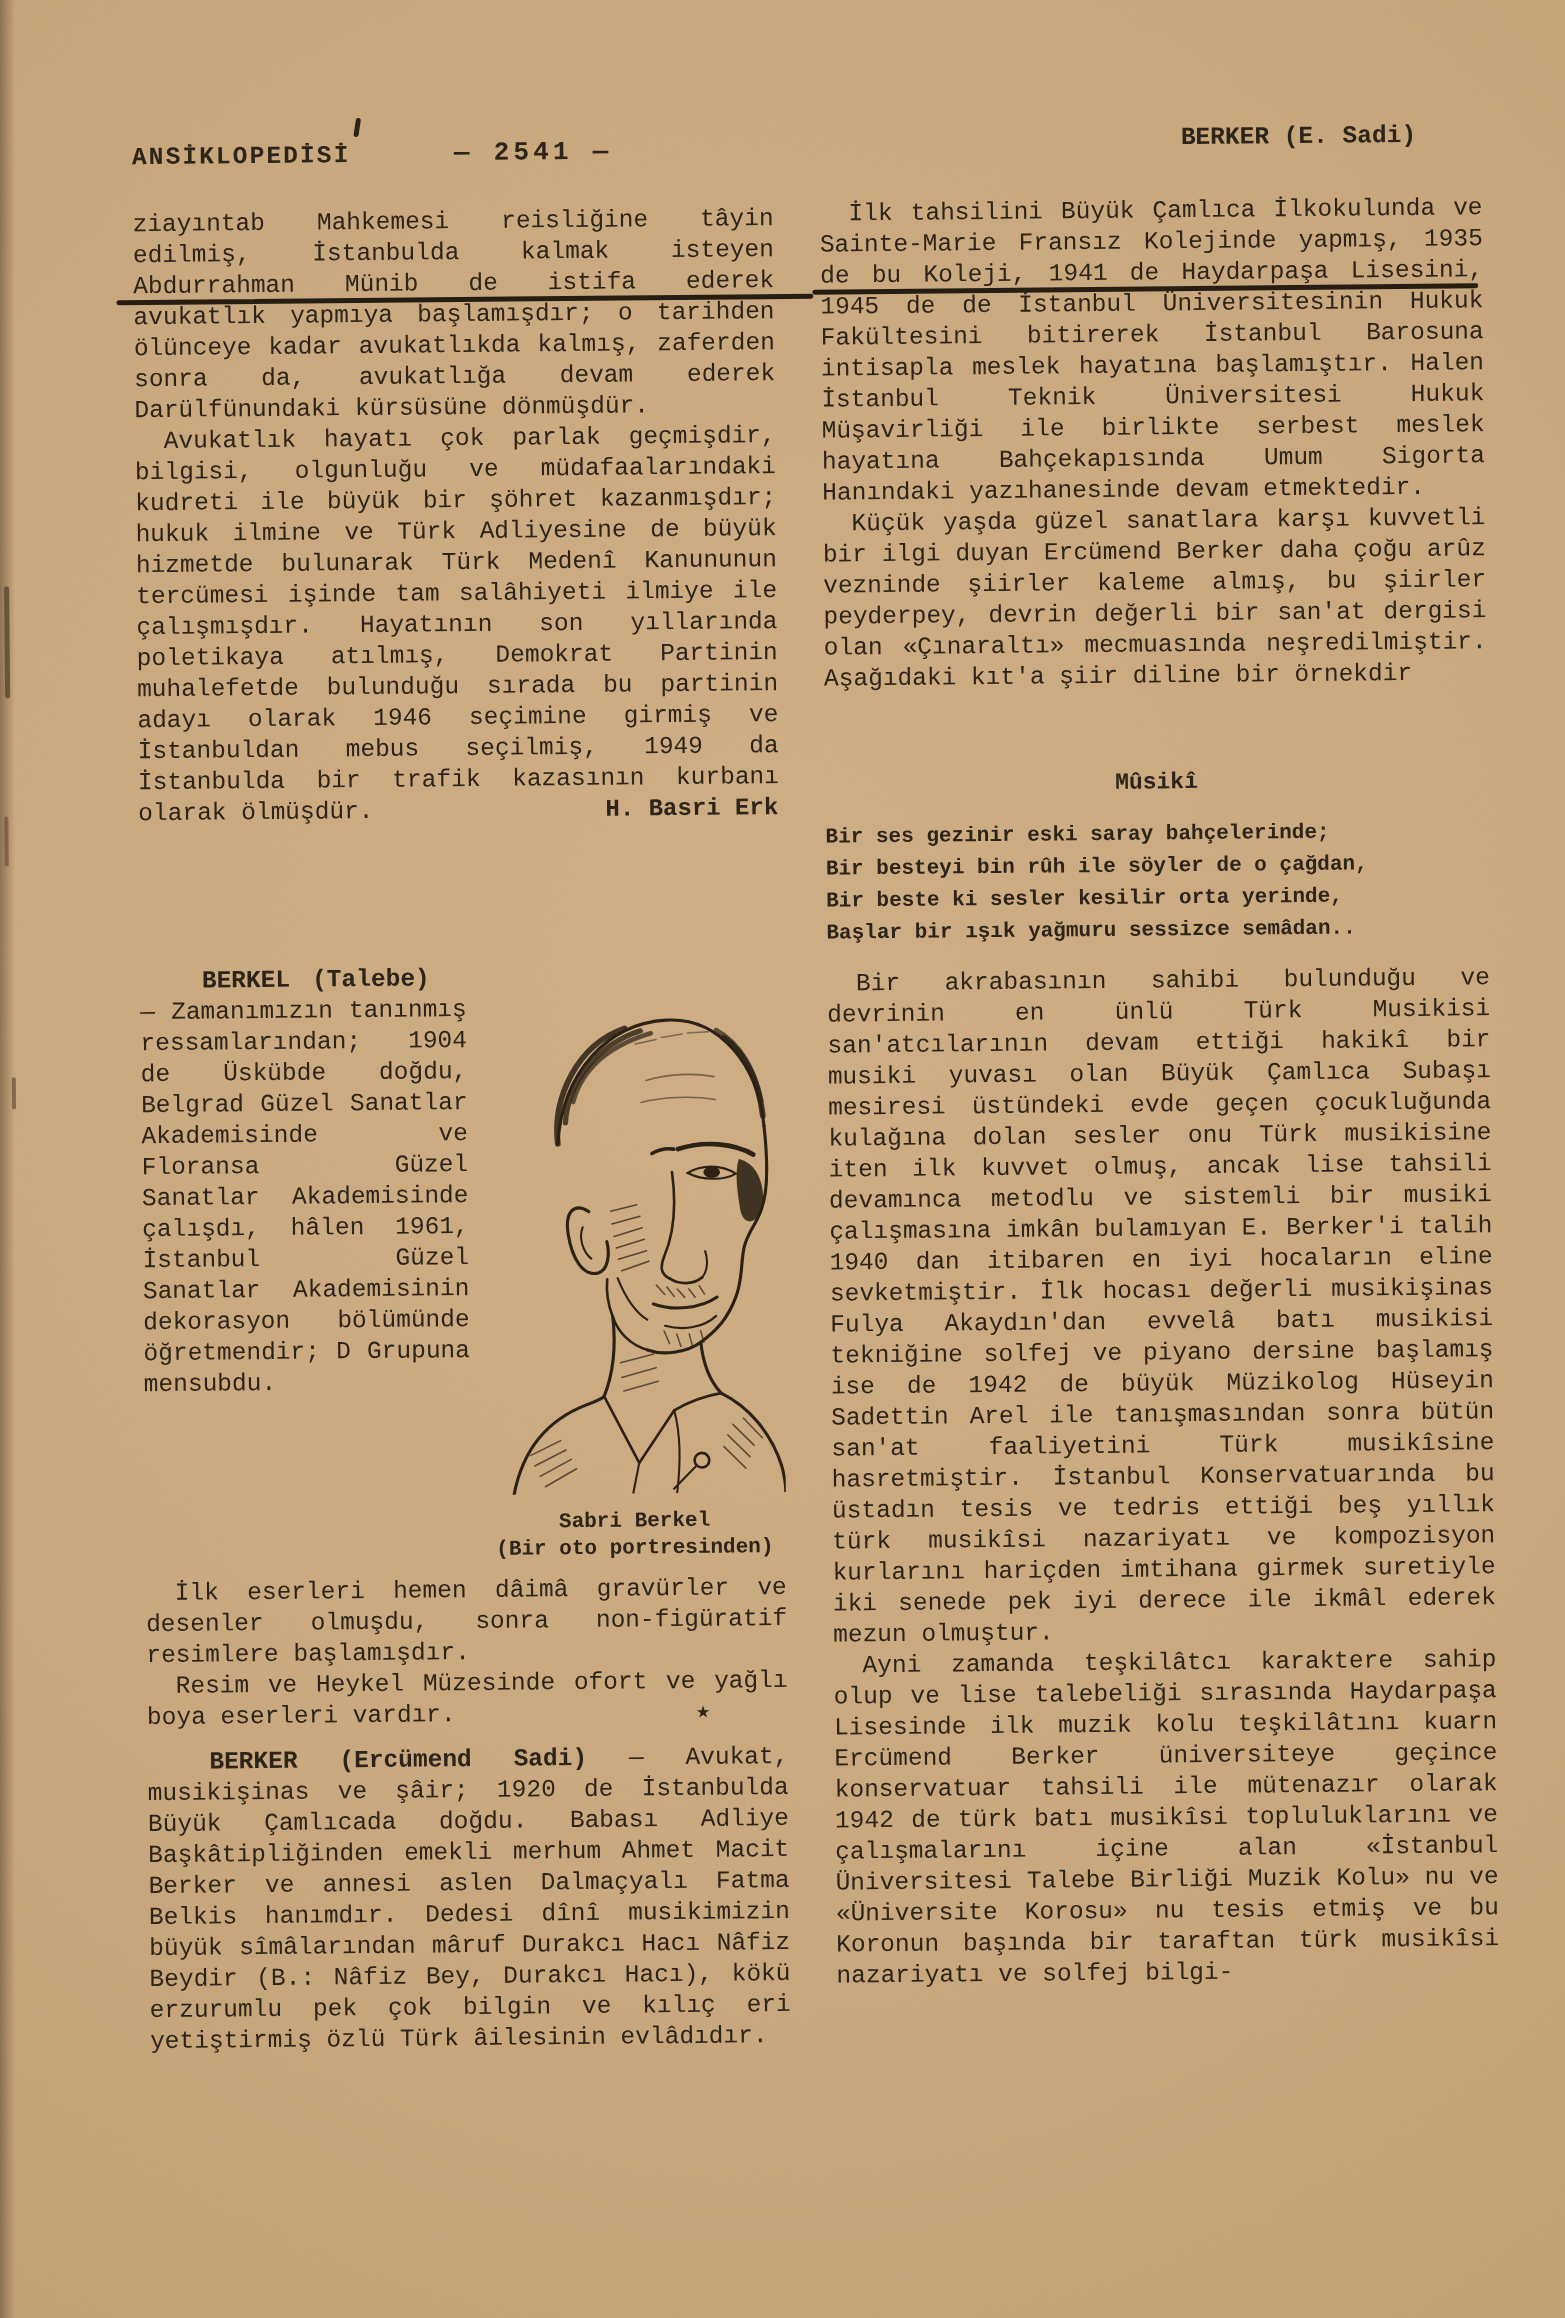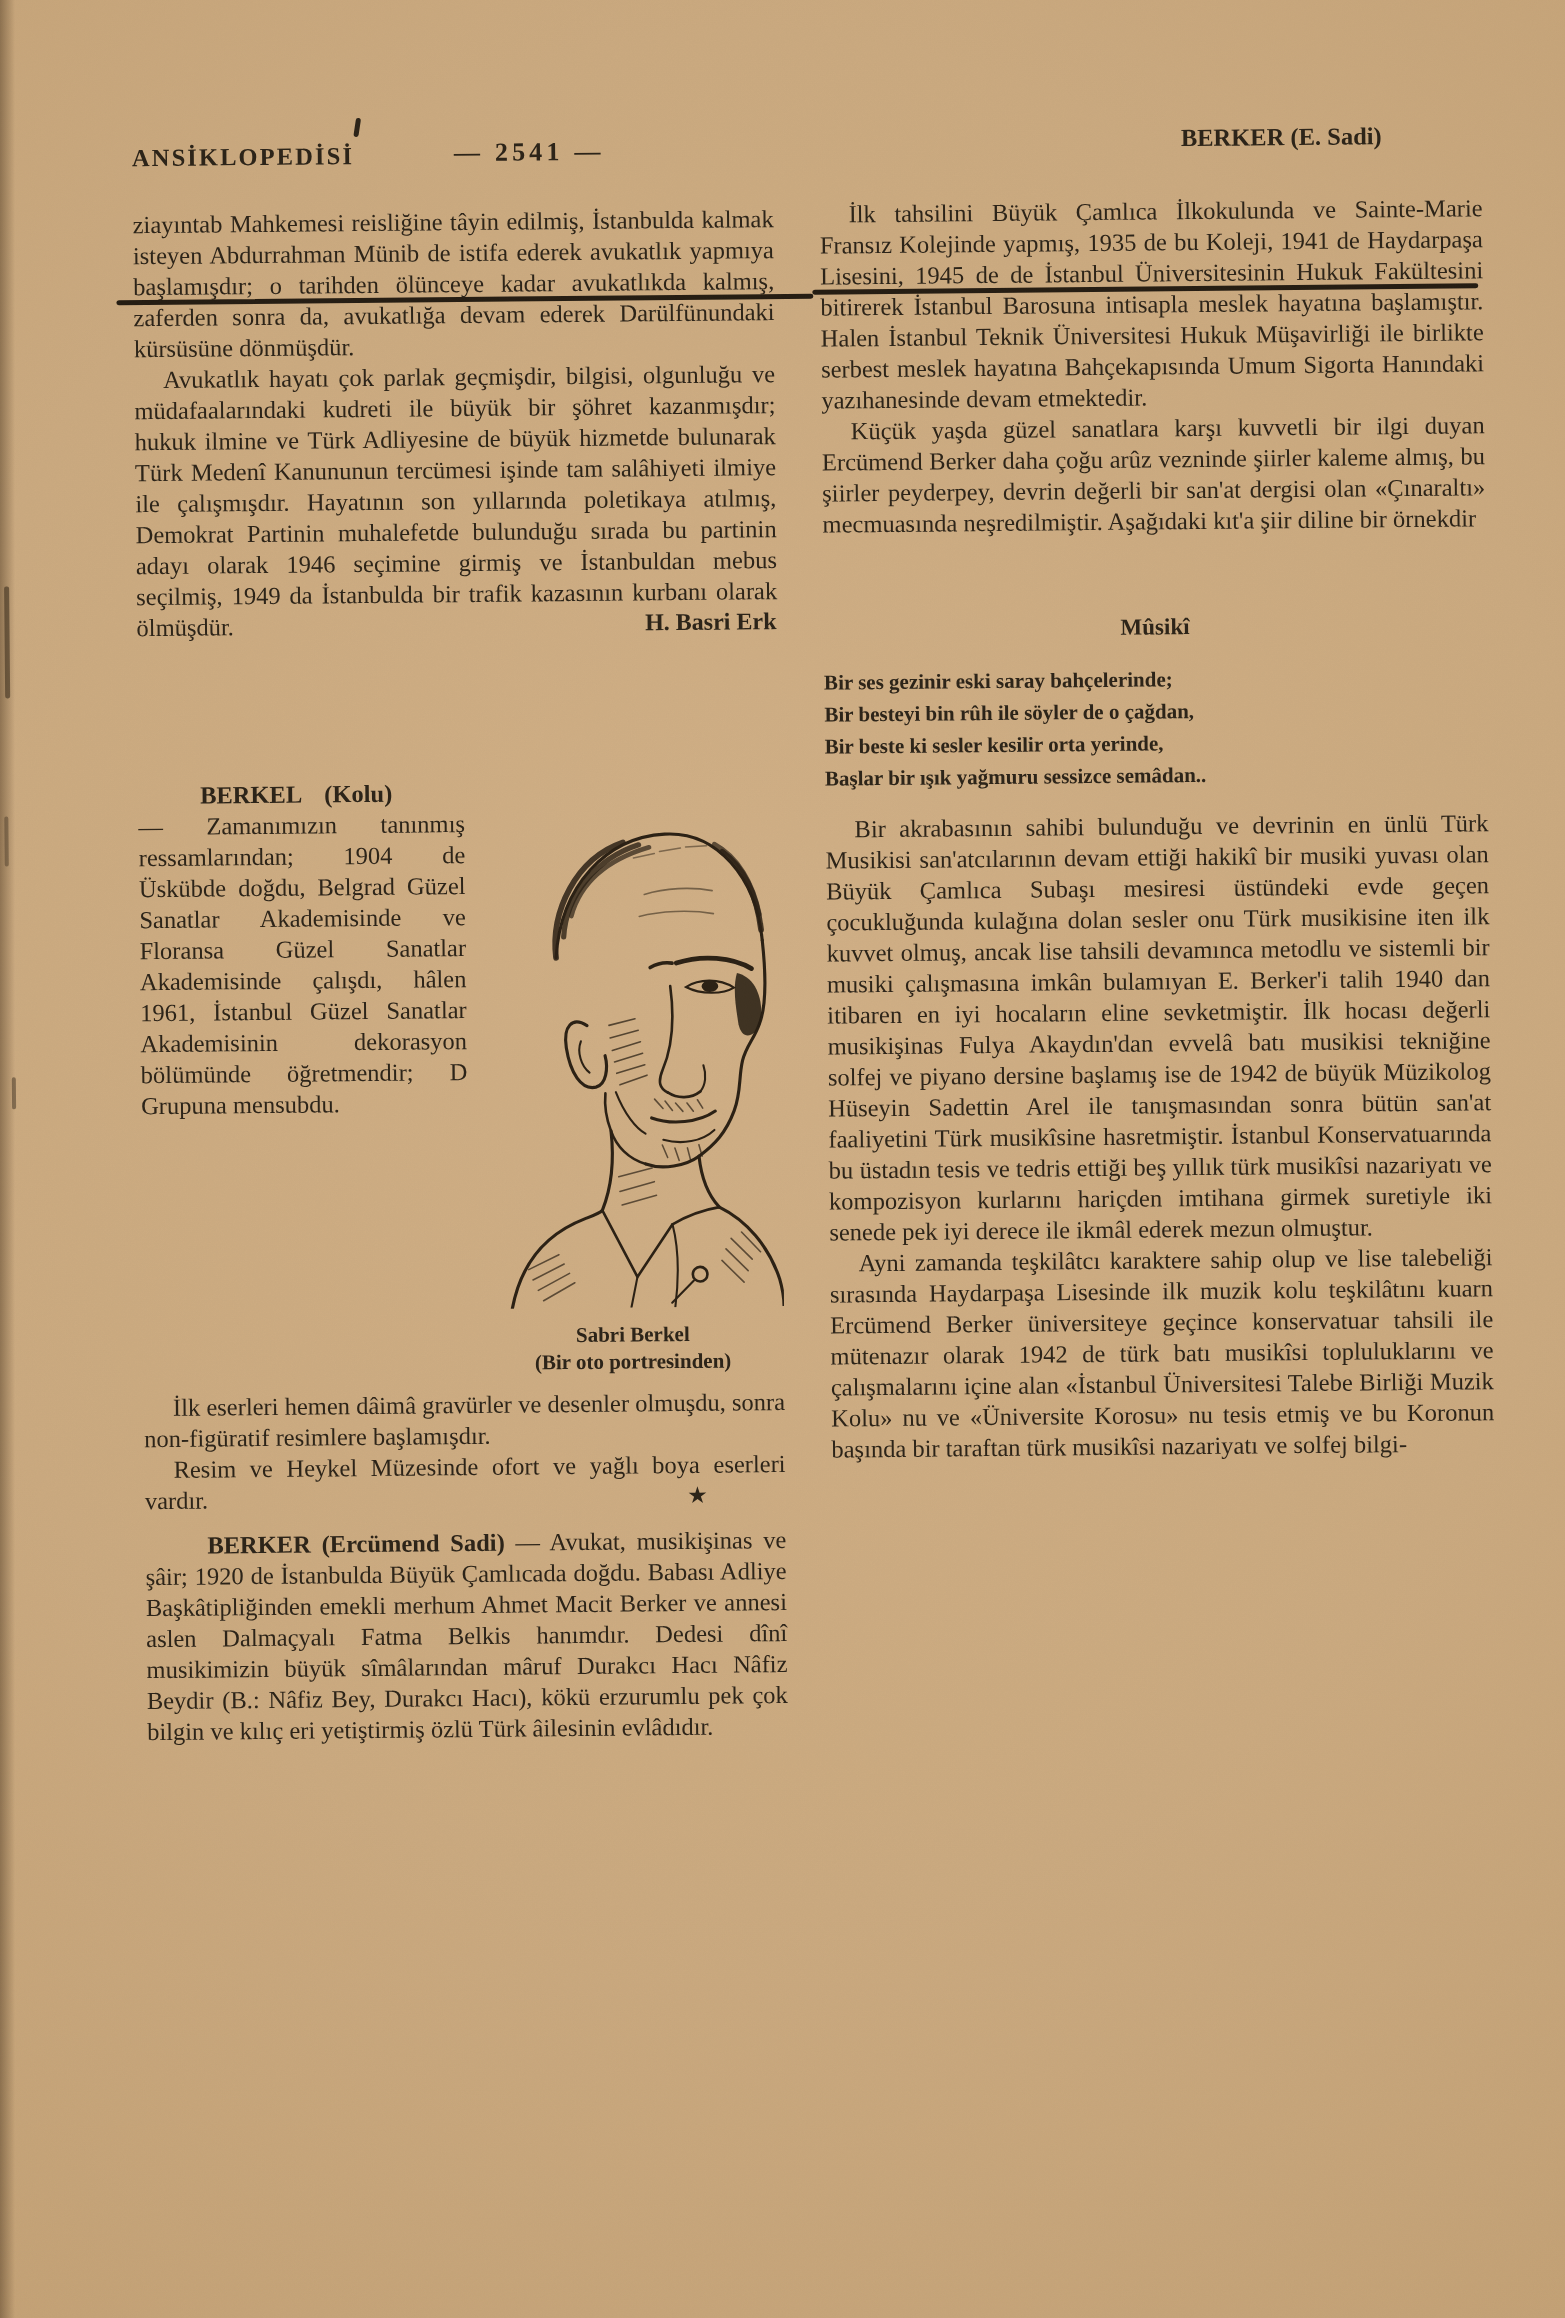--- a/index.html
+++ b/index.html
@@ -2,21 +2,21 @@
 <html style="font-size:8.4px"><head>
 <meta charset="utf-8">
 <style>
   html,body{margin:0;padding:0;background:#6b5a45;}
   .page{
     position:relative;
     width:1565px;height:2319px;
     overflow:hidden;
     background:
       radial-gradient(120% 90% at 48% 42%, #d1b087 0%, #cbaa80 45%, #c4a276 78%, #b4926a 100%);
-    font-family:Liberation Serif, serif;
+    font-family:Liberation Mono, monospace;
     color:#2b2318;
   }
   .tilt{position:absolute;inset:0;transform:rotate(-0.55deg);transform-origin:157px 1201px;}
   
   .h-left{position:absolute;left:142px;top:144px;font-size:24.5px;font-weight:bold;letter-spacing:2.1px;white-space:nowrap;}
   .h-center{position:absolute;left:464px;top:141px;font-size:26px;font-weight:bold;letter-spacing:4.2px;white-space:nowrap;}
   .h-right{position:absolute;left:1191px;top:134px;font-size:24.5px;font-weight:bold;white-space:nowrap;}
   .rule{position:absolute;height:4.7px;background:#241c12;border-radius:2.6px;}
   .rule-a{left:125px;top:300px;width:697px;}
   .rule-b{left:821px;top:296px;width:666px;}
@@ -131,21 +131,21 @@
             </g>
             <ellipse cx="444" cy="397" rx="16" ry="11" fill="#2a2014"></ellipse>
             <path d="M496,372 C530,380 548,420 540,470 C524,500 504,498 498,470 C492,430 488,398 496,372 Z" fill="#241c10" opacity=".85"></path>
           </svg>
           <figcaption>
             <div>Sabri Berkel</div>
             <div>(Bir oto portresinden)</div>
           </figcaption>
         </figure>
 
-        <p class="p head-line"><span class="bold">BERKEL</span><span class="bold paren">(Kolu)</span></p>
+        <p class="p head-line"><span class="bold">BERKEL</span><span class="bold paren">(Talebe)</span></p>
         <p class="p">— Zamanımızın tanınmış ressamlarından; 1904 de Üskübde doğdu, Belgrad Güzel Sanatlar Akademisinde ve Floransa Güzel Sanatlar Akademisinde çalışdı, hâlen 1961, İstanbul Güzel Sanatlar Akademisinin dekorasyon bölümünde öğretmendir; D Grupuna mensubdu.</p>
         <p class="p ind clearfloat">İlk eserleri hemen dâimâ gravürler ve desenler olmuşdu, sonra non-figüratif resimlere başlamışdır.</p>
         <p class="p ind"><span>Resim ve Heykel Müzesinde ofort ve yağlı boya eserleri vardır.</span><span class="star">★</span></p>
       </div>
 
       <p class="p entry-berker"><span class="bold">BERKER (Ercümend Sadi)</span> <span>—</span> <span>Avukat, musikişinas ve şâir; 1920 de İstanbulda Büyük Çamlıcada doğdu. Babası Adliye Başkâtipliğinden emekli merhum Ahmet Macit Berker ve annesi aslen Dalmaçyalı Fatma Belkis hanımdır. Dedesi dînî musikimizin büyük sîmâlarından mâruf Durakcı Hacı Nâfiz Beydir (B.: Nâfiz Bey, Durakcı Hacı), kökü erzurumlu pek çok bilgin ve kılıç eri yetiştirmiş özlü Türk âilesinin evlâdıdır.</span></p>
     </div>
 
     <div class="col col-right">
       <p class="p ind">İlk tahsilini Büyük Çamlıca İlkokulunda ve Sainte-Marie Fransız Kolejinde yapmış, 1935 de bu Koleji, 1941 de Haydarpaşa Lisesini, 1945 de de İstanbul Üniversitesinin Hukuk Fakültesini bitirerek İstanbul Barosuna intisapla meslek hayatına başlamıştır. Halen İstanbul Teknik Üniversitesi Hukuk Müşavirliği ile birlikte serbest meslek hayatına Bahçekapısında Umum Sigorta Hanındaki yazıhanesinde devam etmektedir.</p>

